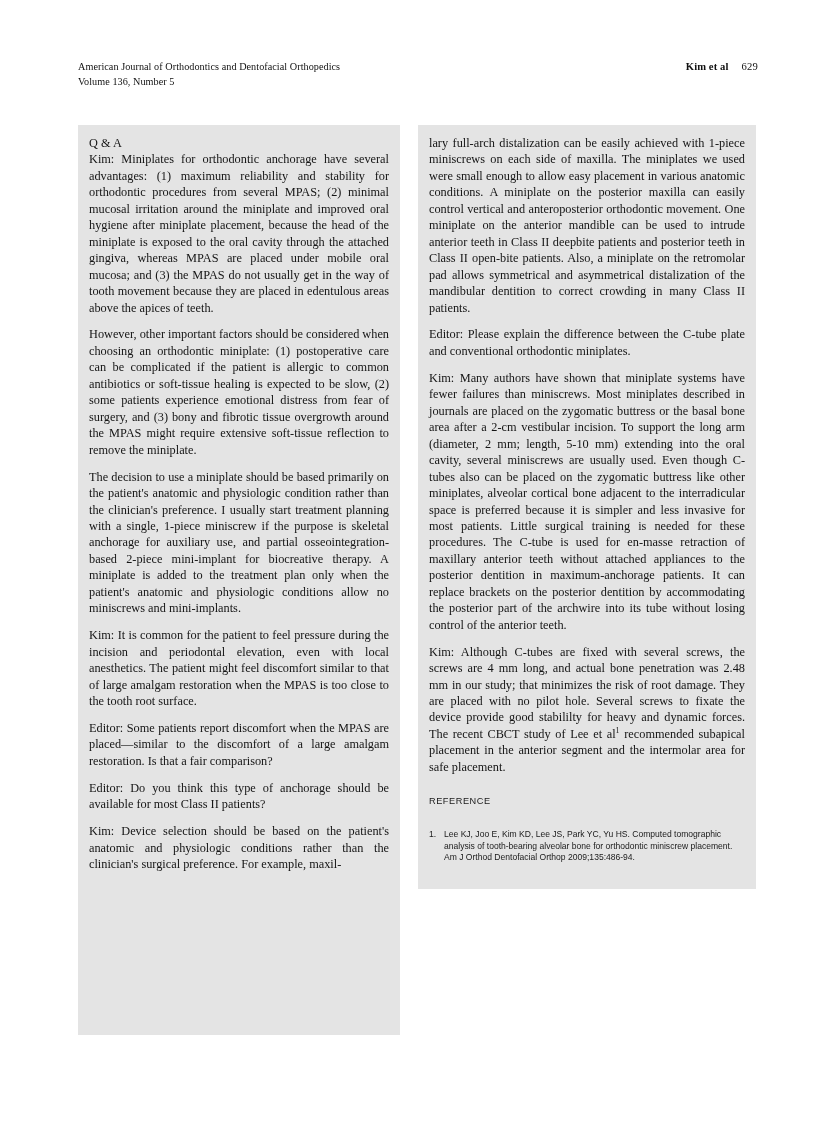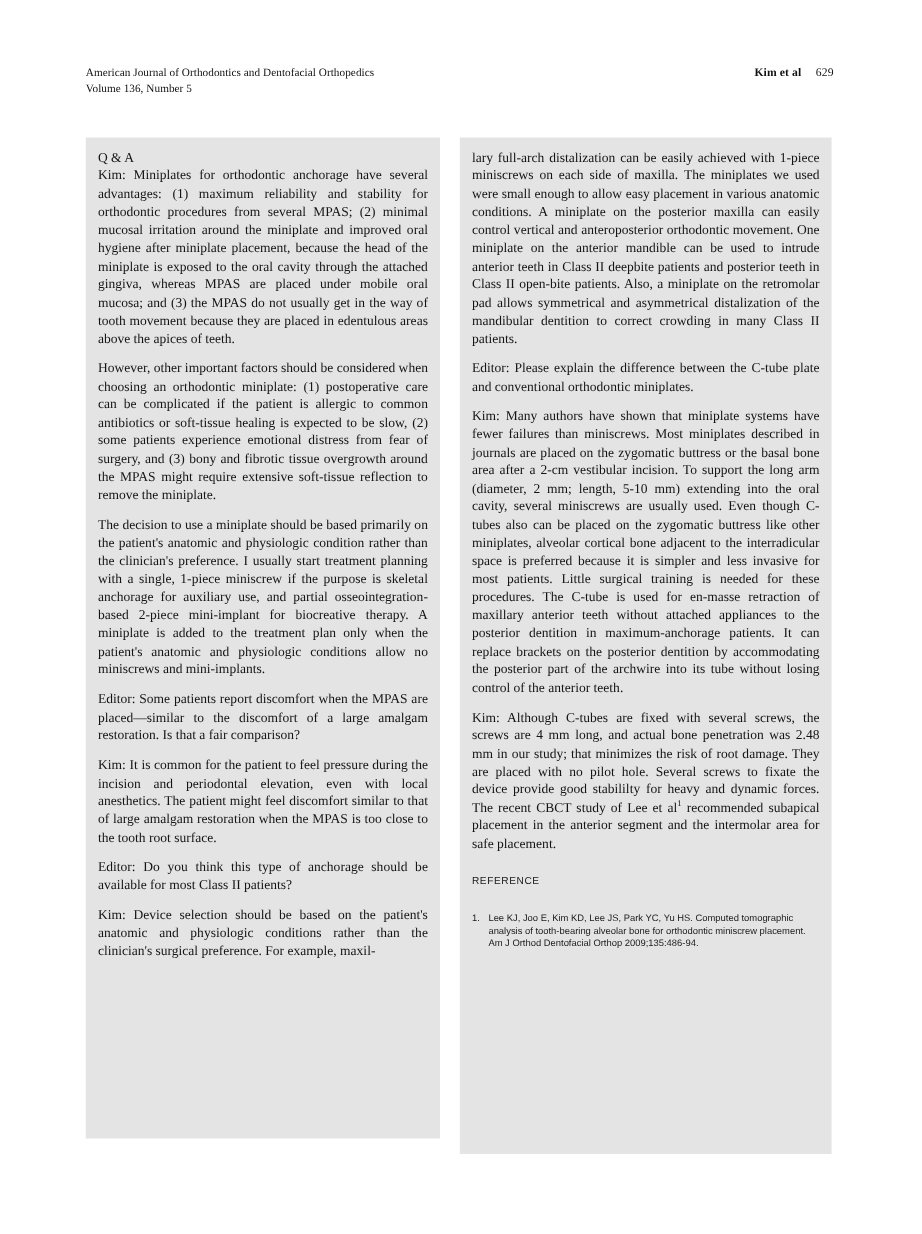--- a/index.html
+++ b/index.html
@@ -76,21 +76,21 @@
     padding: 10px 11px 14px 11px;
   }
   .col-left {
     left: 78px;
     width: 322px;
     height: 910px;
   }
   .col-right {
     left: 418px;
     width: 338px;
-    height: 924px;
+    height: 764px;
   }
 
   .body-text {
     font-family: "Liberation Serif", "DejaVu Serif", serif;
     font-size: 12.3px;
     line-height: 16.45px;
     text-align: justify;
     text-justify: inter-word;
     color: #141414;
     hyphens: manual;
@@ -163,22 +163,22 @@
       <span class="authors">Kim et al</span><span class="pageno">629</span>
     </div>
   </div>
 
   <div class="col col-left">
     <div class="qa-head">Q &amp; A</div>
     <div class="body-text">
       <p class="para">Kim: Miniplates for orthodontic anchorage have several advantages: (1) maximum reliability and stability for orthodontic procedures from several MPAS; (2) minimal mucosal irritation around the miniplate and improved oral hygiene after miniplate placement, because the head of the miniplate is exposed to the oral cavity through the attached gingiva, whereas MPAS are placed under mobile oral mucosa; and (3) the MPAS do not usually get in the way of tooth movement because they are placed in edentulous areas above the apices of teeth.</p>
       <p class="para">However, other important factors should be considered when choosing an orthodontic miniplate: (1) postoperative care can be complicated if the patient is allergic to common antibiotics or soft-tissue healing is expected to be slow, (2) some patients experience emotional distress from fear of surgery, and (3) bony and fibrotic tissue overgrowth around the MPAS might require extensive soft-tissue reflection to remove the miniplate.</p>
       <p class="para">The decision to use a miniplate should be based primarily on the patient's anatomic and physiologic condition rather than the clinician's preference. I usually start treatment planning with a single, 1-piece miniscrew if the purpose is skeletal anchorage for auxiliary use, and partial osseointegration-based 2-piece mini-implant for biocreative therapy. A miniplate is added to the treatment plan only when the patient's anatomic and physiologic conditions allow no miniscrews and mini-implants.</p>
+      <p class="para">Kim: It is common for the patient to feel pressure during the incision and periodontal elevation, even with local anesthetics. The patient might feel discomfort similar to that of large amalgam restoration when the MPAS is too close to the tooth root surface.</p>
       <p class="para">Editor: Some patients report discomfort when the MPAS are placed—similar to the discomfort of a large amalgam restoration. Is that a fair comparison?</p>
-      <p class="para">Kim: It is common for the patient to feel pressure during the incision and periodontal elevation, even with local anesthetics. The patient might feel discomfort similar to that of large amalgam restoration when the MPAS is too close to the tooth root surface.</p>
       <p class="para">Editor: Do you think this type of anchorage should be available for most Class II patients?</p>
       <p class="para">Kim: Device selection should be based on the patient's anatomic and physiologic conditions rather than the clinician's surgical preference. For example, maxil-</p>
     </div>
   </div>
 
   <div class="col col-right">
     <div class="body-text">
       <p class="para tight">lary full-arch distalization can be easily achieved with 1-piece miniscrews on each side of maxilla. The miniplates we used were small enough to allow easy placement in various anatomic conditions. A miniplate on the posterior maxilla can easily control vertical and anteroposterior orthodontic movement. One miniplate on the anterior mandible can be used to intrude anterior teeth in Class II deepbite patients and posterior teeth in Class II open-bite patients. Also, a miniplate on the retromolar pad allows symmetrical and asymmetrical distalization of the mandibular dentition to correct crowding in many Class II patients.</p>
       <p class="para">Editor: Please explain the difference between the C-tube plate and conventional orthodontic miniplates.</p>
       <p class="para">Kim: Many authors have shown that miniplate systems have fewer failures than miniscrews. Most miniplates described in journals are placed on the zygomatic buttress or the basal bone area after a 2-cm vestibular incision. To support the long arm (diameter, 2 mm; length, 5-10 mm) extending into the oral cavity, several miniscrews are usually used. Even though C-tubes also can be placed on the zygomatic buttress like other miniplates, alveolar cortical bone adjacent to the interradicular space is preferred because it is simpler and less invasive for most patients. Little surgical training is needed for these procedures. The C-tube is used for en-masse retraction of maxillary anterior teeth without attached appliances to the posterior dentition in maximum-anchorage patients. It can replace brackets on the posterior dentition by accommodating the posterior part of the archwire into its tube without losing control of the anterior teeth.</p>

